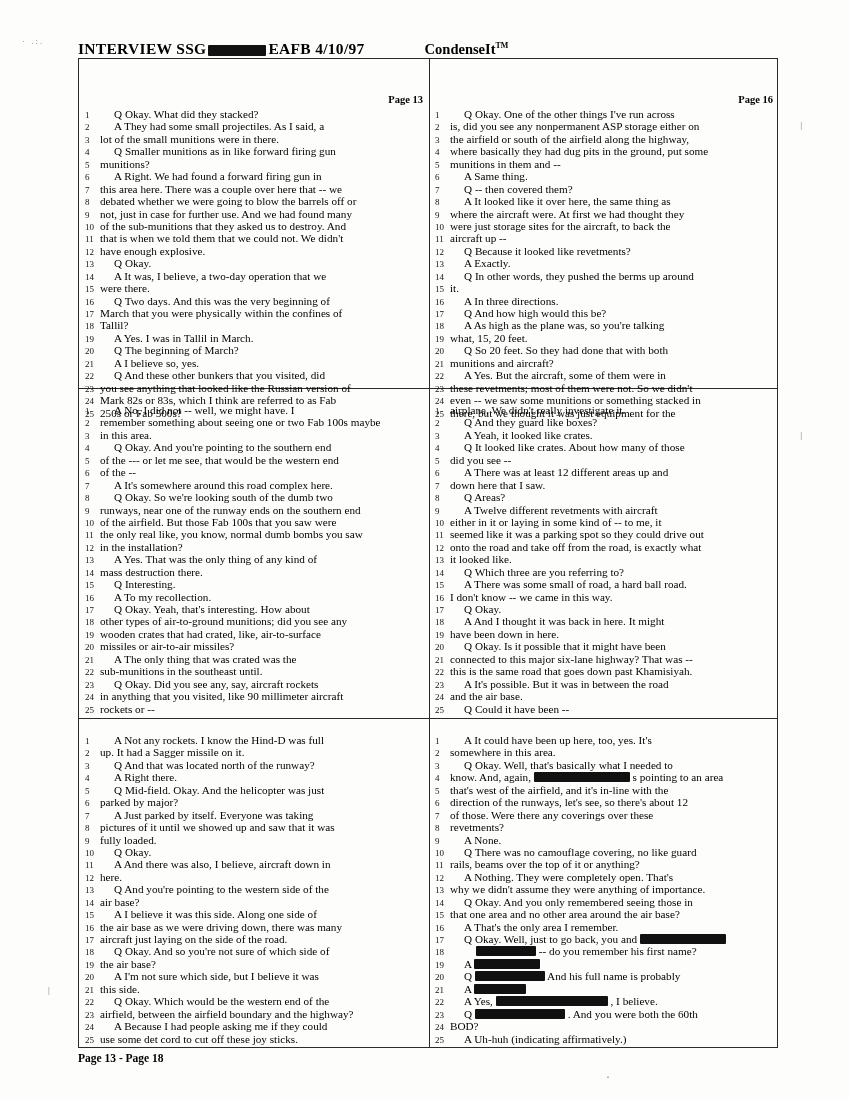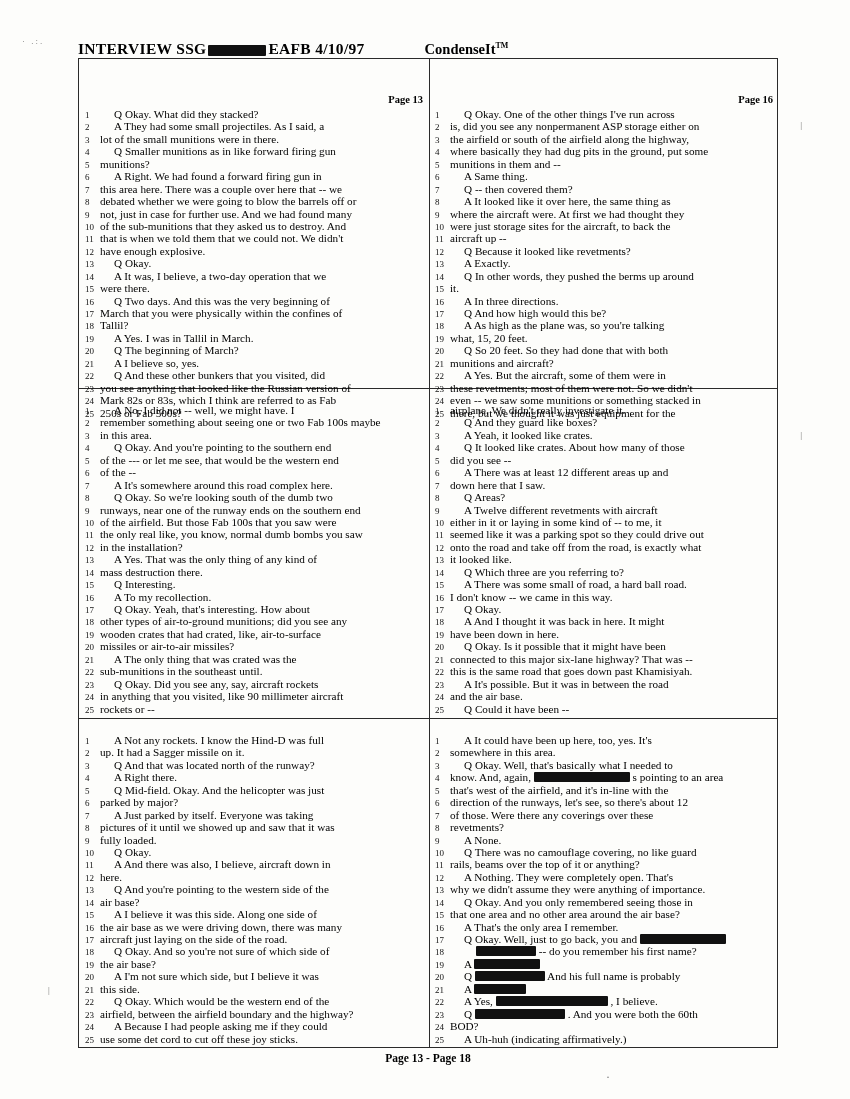--- a/index.html
+++ b/index.html
@@ -149,21 +149,21 @@
     height: 10px;
     vertical-align: -1px;
     border-radius: 1px;
   }
 
   .footer {
     position: absolute;
     top: 1052px;
     left: 78px;
     width: 700px;
-    text-align: center;
+    text-align: left;
     font-family: "Liberation Serif", serif;
     font-weight: bold;
     font-size: 11.5px;
   }
 
   .edge-mark {
     position: absolute;
     font-size: 9px;
     color: #777;
   }

